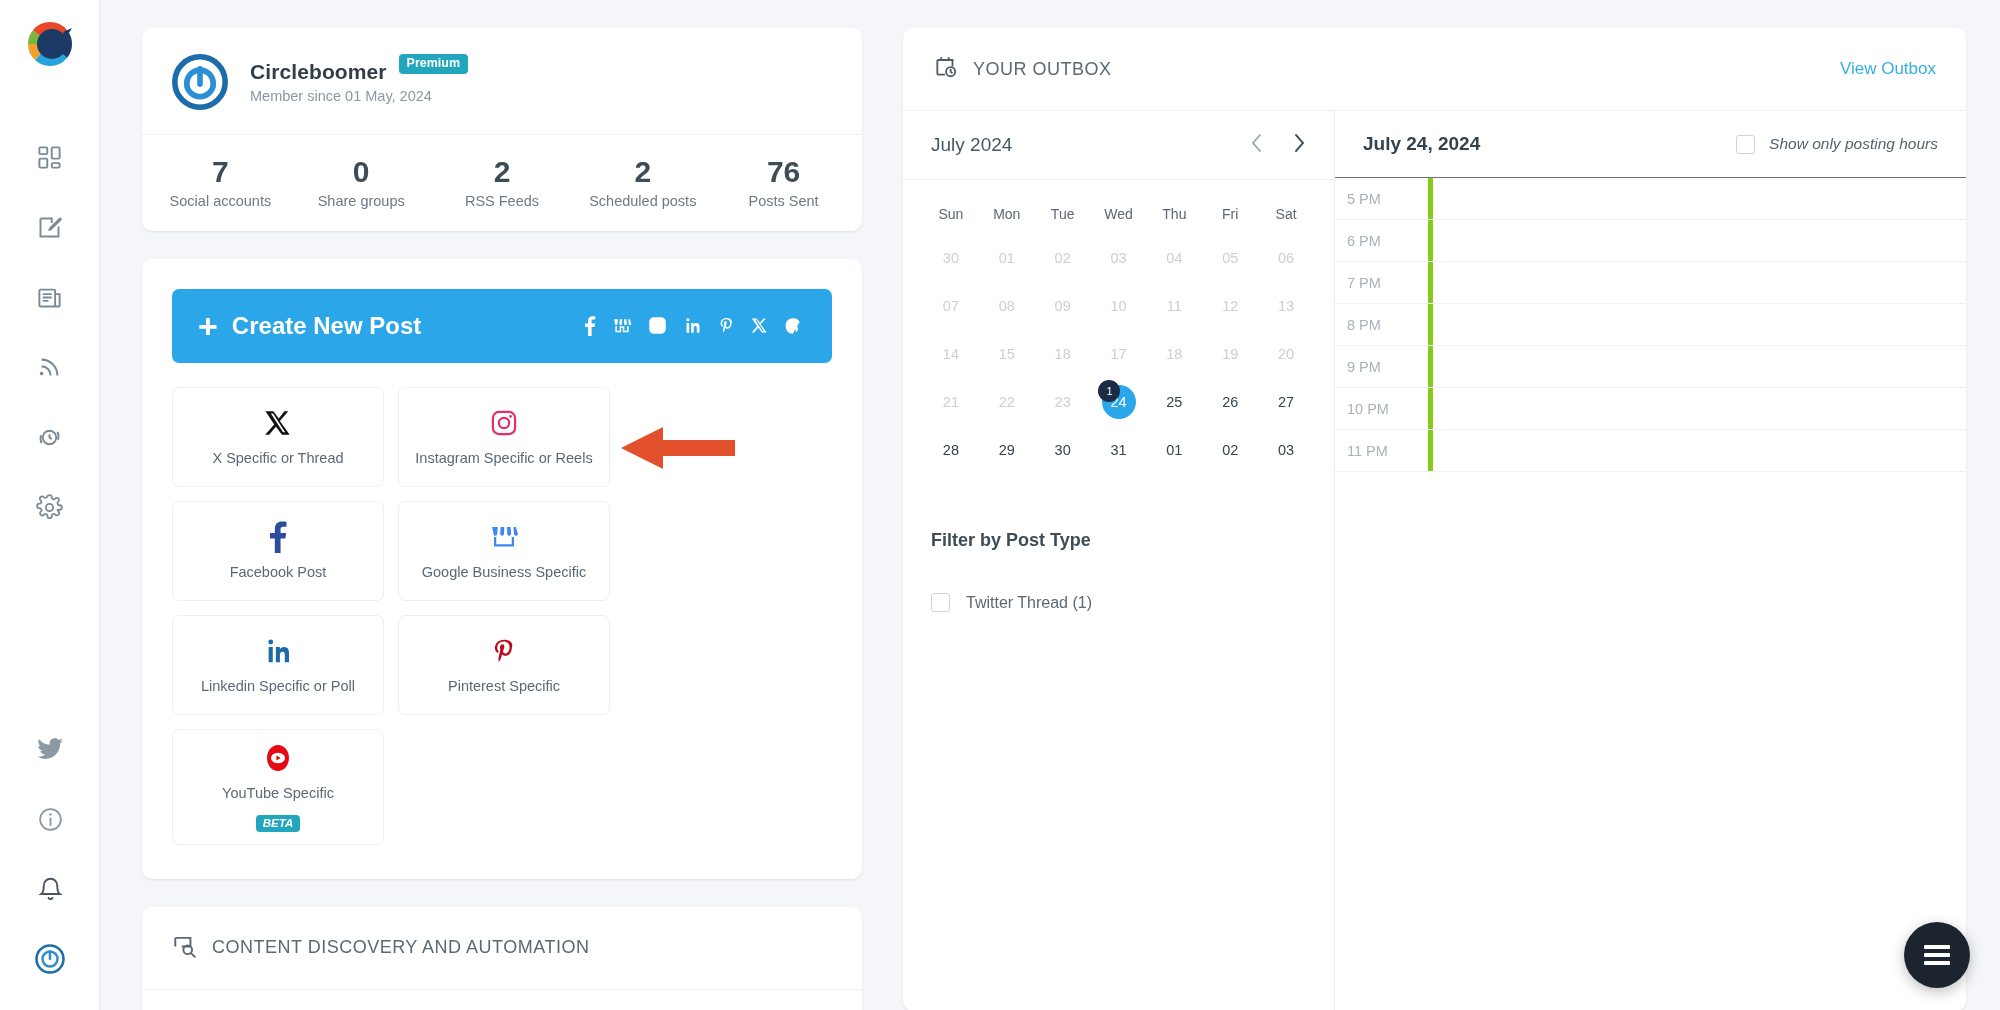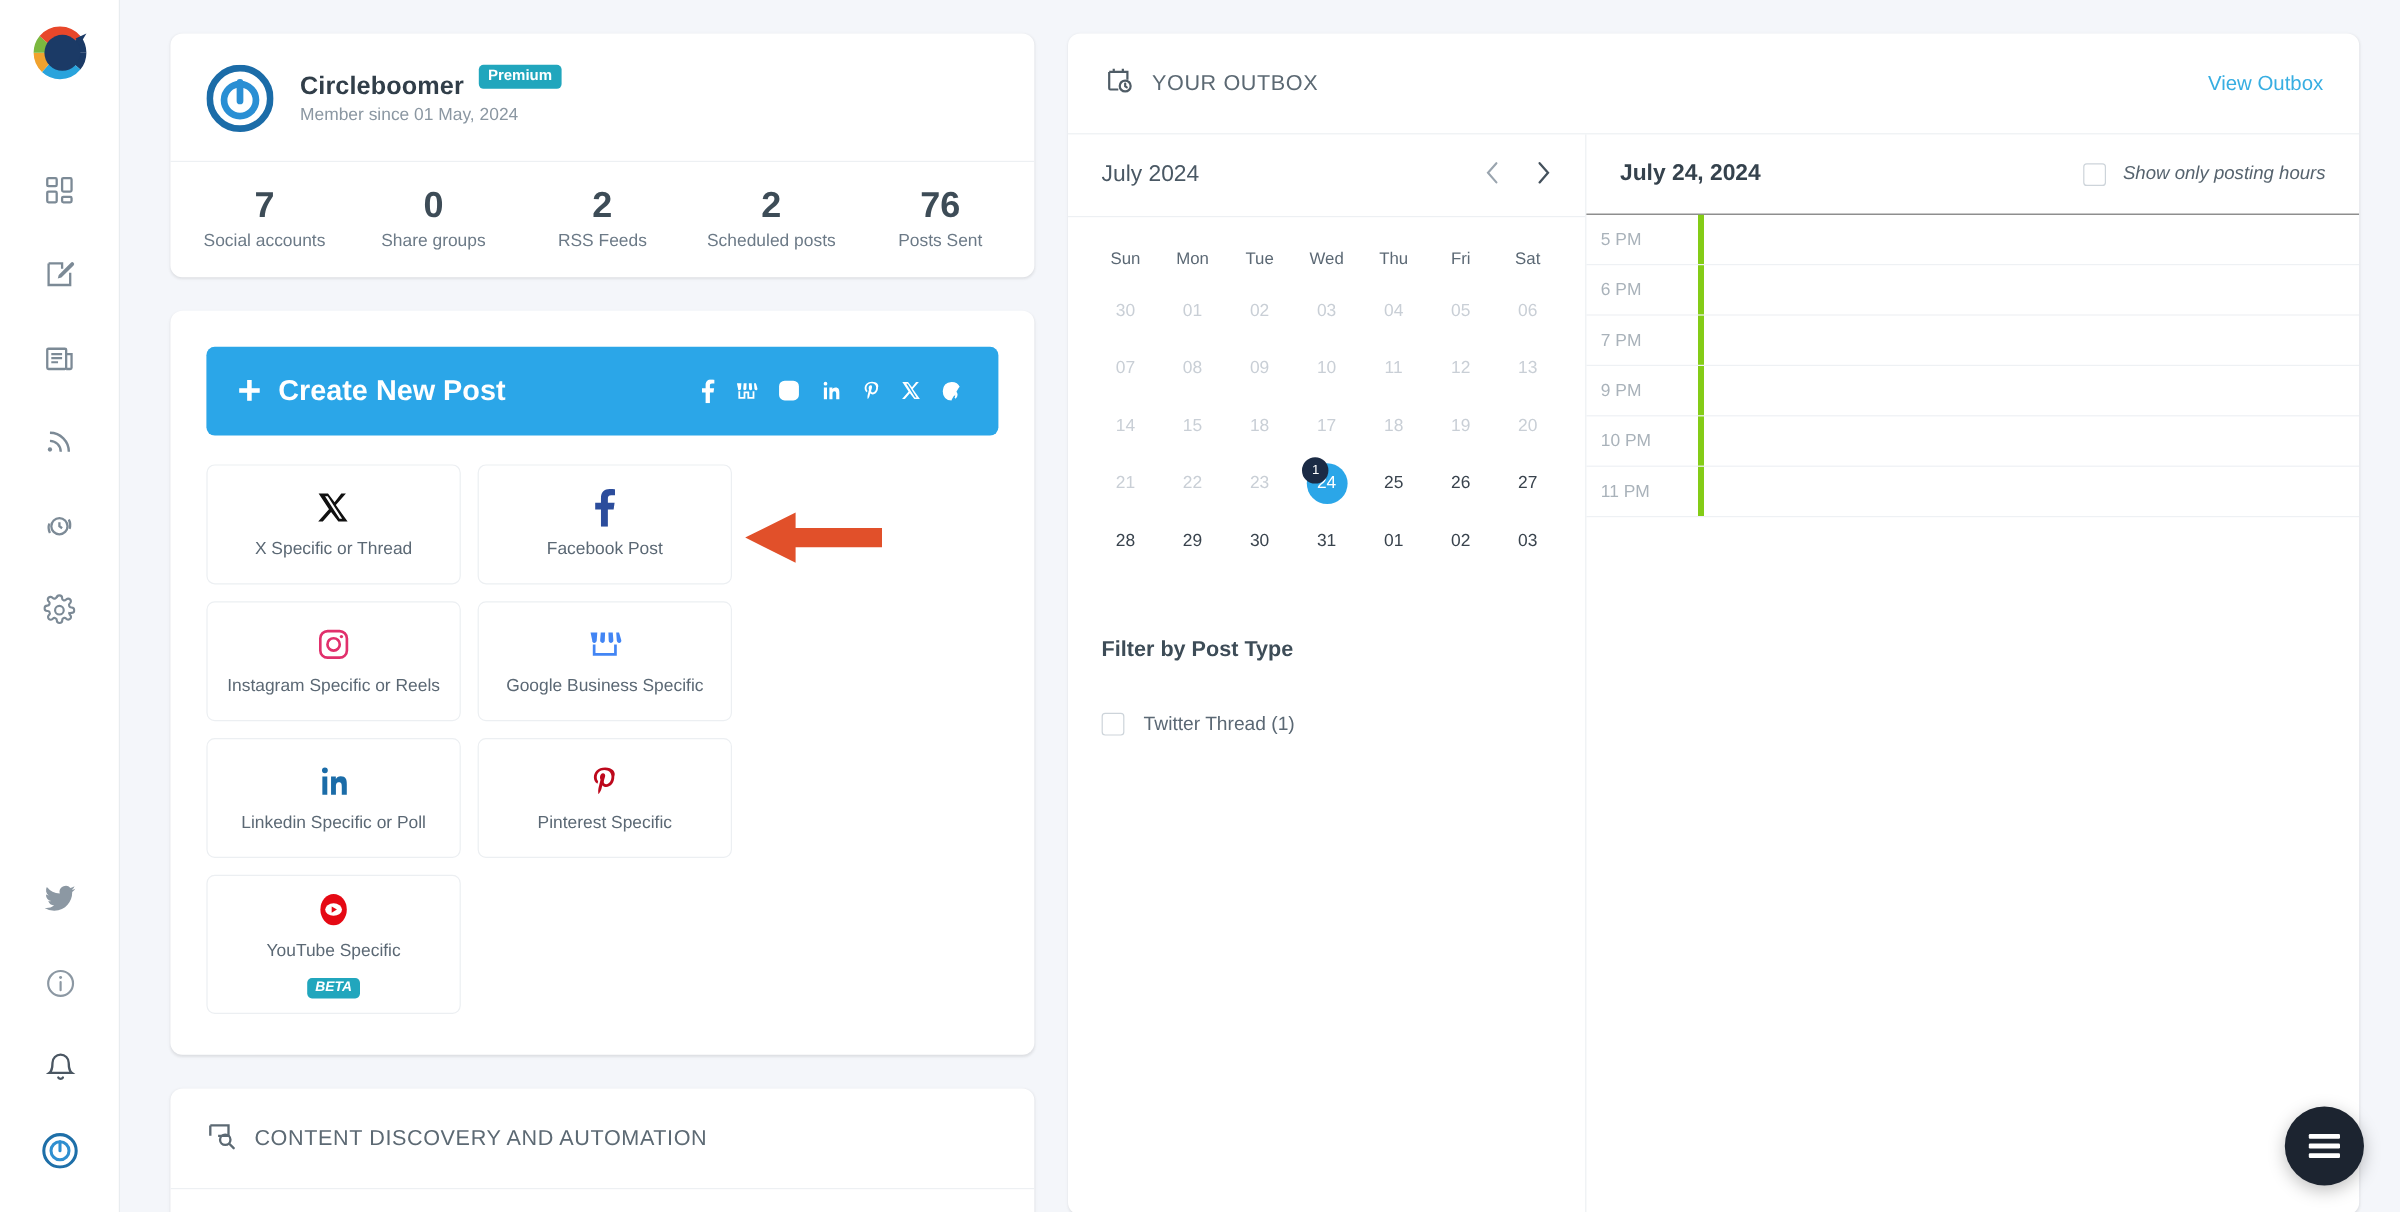--- a/index.html
+++ b/index.html
@@ -30,21 +30,21 @@
   .nav-bottom {
     position: absolute; left: 0; bottom: 16px; width: 100px;
     display: flex; flex-direction: column; align-items: center;
   }
   .nav-bottom .nav-item { height: 70px; }
 
   
   .main {
     flex: 1; height: 1010px; position: relative;
     padding: 28px 34px 0 42px;
-    display: flex; gap: 28px; align-items: flex-start;
+    display: flex; gap: 41px; align-items: flex-start;
     overflow: hidden;
   }
   .col-left { width: 720px; min-width: 720px; }
   .col-right { flex: 1; }
 
   .card {
     background: #fff; border-radius: 10px;
     box-shadow: 0 1px 3px rgba(0,0,0,.06), 0 1px 2px rgba(0,0,0,.04);
   }
 
@@ -397,36 +397,36 @@
             <span class="tile-icon">
               <svg width="28" height="28" viewBox="0 0 24 24" fill="#111">
                   <path d="M17.5 2h3.3l-7.2 8.2L22 22h-6.6l-5.2-6.8L4.3 22H1l7.7-8.8L1.3 2H8l4.7 6.2zm-1.2 18h1.8L7.8 3.9H5.9z"></path>
                 </svg>
             </span>
             <span class="tile-label">X Specific or Thread</span>
           </div>
 
           <div class="tile">
             <span class="tile-icon">
-              <svg width="20" height="32" viewBox="0 0 12 20">
-                  <path d="M7.6 20v-9h3l.5-3.5H7.6V5.3c0-1 .3-1.7 1.8-1.7h1.9V.5C10.9.4 9.8.3 8.5.3 5.8.3 4 1.9 4 5v2.5H1V11h3v9z" fill="#2c4d9c"></path>
-                </svg>
-            </span>
-            <span class="tile-label">Facebook Post</span>
-          </div>
-
-          <div class="tile">
-            <span class="tile-icon">
               <svg width="28" height="28" viewBox="0 0 24 24" fill="none" stroke="#e1306c" stroke-width="1.9">
                   <rect x="2.5" y="2.5" width="19" height="19" rx="5.2"></rect>
                   <circle cx="12" cy="12" r="4.4"></circle>
                   <circle cx="17.6" cy="6.4" r="1.2" fill="#e1306c" stroke="none"></circle>
                 </svg>
             </span>
             <span class="tile-label">Instagram Specific or Reels</span>
+          </div>
+
+          <div class="tile">
+            <span class="tile-icon">
+              <svg width="20" height="32" viewBox="0 0 12 20">
+                  <path d="M7.6 20v-9h3l.5-3.5H7.6V5.3c0-1 .3-1.7 1.8-1.7h1.9V.5C10.9.4 9.8.3 8.5.3 5.8.3 4 1.9 4 5v2.5H1V11h3v9z" fill="#2c4d9c"></path>
+                </svg>
+            </span>
+            <span class="tile-label">Facebook Post</span>
           </div>
 
           <div class="tile">
             <span class="tile-icon">
               <svg width="30" height="30" viewBox="0 0 24 24" fill="#4285f4">
                   <path d="M2.5 4h19l1.5 5.2c.2.9-.4 1.8-1.4 1.8-.8 0-1.5-.6-1.6-1.4L19.6 4h-2.3l.4 5.3c.1.9-.6 1.7-1.5 1.7s-1.6-.7-1.6-1.6L14.4 4h-2.2l-.2 5.4c0 .9-.7 1.6-1.6 1.6s-1.6-.8-1.5-1.7L9.3 4H7L6.6 9.6c-.1.8-.8 1.4-1.6 1.4-1 0-1.6-.9-1.4-1.8z"></path>
                   <path d="M4 12v7.5h16V12h-1.8v5.7H5.8V12z"></path>
                 </svg>
             </span>
             <span class="tile-label">Google Business Specific</span>
@@ -613,20 +613,24 @@
                 </div>
                 <div class="sch-row">
                   <div class="sch-time">6 PM</div>
                   <div class="sch-slot"></div>
                 </div>
                 <div class="sch-row">
                   <div class="sch-time">7 PM</div>
                   <div class="sch-slot"></div>
                 </div>
                 <div class="sch-row">
+                  <div class="sch-time">8 PM</div>
+                  <div class="sch-slot"></div>
+                </div>
+                <div class="sch-row">
                   <div class="sch-time">9 PM</div>
                   <div class="sch-slot"></div>
                 </div>
                 <div class="sch-row">
                   <div class="sch-time">10 PM</div>
                   <div class="sch-slot"></div>
                 </div>
                 <div class="sch-row">
                   <div class="sch-time">11 PM</div>
                   <div class="sch-slot"></div>

